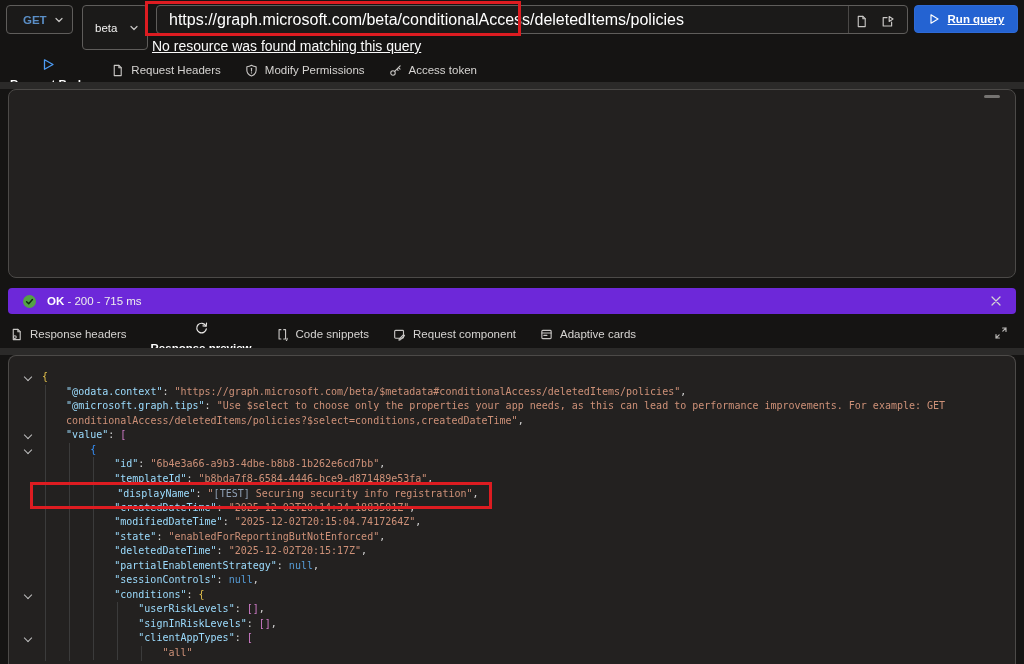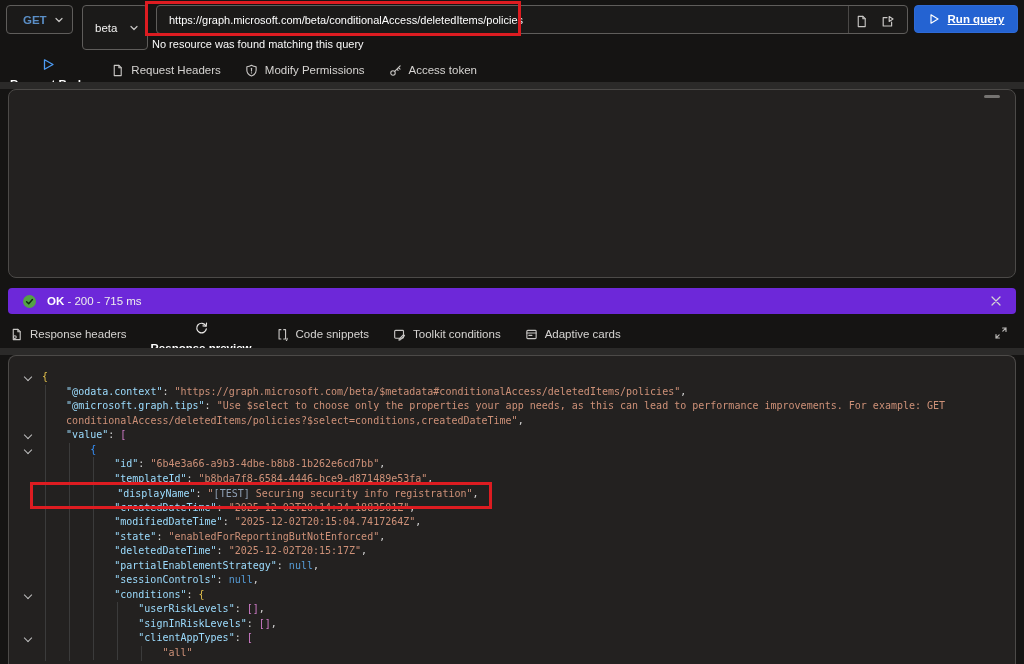--- a/index.html
+++ b/index.html
@@ -16,32 +16,32 @@
     position: absolute;
     border: 1px solid #5f5d5b;
     border-radius: 4px;
     background: #1b1a19;
     display: flex; align-items: center;
     font-size: 11.5px;
   }
   #method-select { left:6px; top:5px; width:67px; height:29px; padding:0 8px 0 16px; justify-content:space-between; color:#5b8fc7; font-weight:600; }
   #version-select { left:82px; top:5px; width:66px; height:45px; padding:0 8px 0 12px; justify-content:space-between; color:#f3f2f1; font-weight:400; }
   #url-bar { left:156px; top:5px; width:752px; height:29px; }
-  #url-text { padding-left:12px; font-size:11px; color:#ffffff; white-space:nowrap; overflow:hidden; width:688px; }
+  #url-text { padding-left:12px; font-size:16px; color:#ffffff; white-space:nowrap; overflow:hidden; width:688px; }
   #url-sep { position:absolute; right:58px; top:0; bottom:0; width:1px; background:#4a4846; }
   .urlicon { position:absolute; top:7px; width:16px; height:16px; display:flex; align-items:center; justify-content:center; }
   #url-file { right:38px; }
   #url-share { right:12px; }
   #run-button {
     position:absolute; left:914px; top:5px; width:104px; height:28px;
     background:#2463d2; border:1px solid #2e6ad6; border-radius:4px;
     display:flex; align-items:center; justify-content:center; gap:8px;
     color:#fff; font-size:11.5px; font-weight:700; cursor:pointer;text-decoration:underline;
   }
-  #validation-msg { position:absolute; left:152px; top:38px; font-size:11px; color:#fafafa; }
+  #validation-msg { position:absolute; left:152px; top:38px; font-size:14px; color:#fafafa;text-decoration:underline; }
   
   .redbox { position:absolute; border:3px solid #dd1c21; background:transparent; z-index:5; }
   #redbox-url { left:145px; top:1px; width:376px; height:35px; }
   
   .tabs { position:absolute; left:10px; display:flex; gap:24px; align-items:center; height:24px; }
   #request-tabs { top:58px; }
   #response-tabs { top:322px; }
   .tab { position:relative; display:inline-flex; align-items:center; gap:7px; font-size:11.5px; color:#d6d4d2; cursor:pointer; height:24px; }
   .tab .ticon { display:flex; align-items:center; }
   .tab.active { color:#ffffff; font-weight:700;flex-direction:column; }
@@ -229,21 +229,21 @@
       </span>
       <span>Code snippets</span>
     </div>
     <div class="tab">
       <span class="ticon">
         <svg width="13" height="13" viewBox="0 0 14 14">
           <rect x="1.8" y="2.5" width="9.5" height="8.5" rx="1" stroke="#c8c6c4" stroke-width="1.2" fill="none" stroke-linecap="round" stroke-linejoin="round"></rect>
           <path d="M6.8 11.6 L11.3 7.1 L12.4 8.2 L7.9 12.7 L6.4 13.1 Z" stroke="#c8c6c4" stroke-width="1.2" fill="none" stroke-linecap="round" stroke-linejoin="round"></path>
         </svg>
       </span>
-      <span>Toolkit conditions</span>
+      <span>Request component</span>
     </div>
     <div class="tab">
       <span class="ticon">
         <svg width="13" height="13" viewBox="0 0 14 14">
           <rect x="2" y="2.5" width="10" height="9" rx="1" stroke="#c8c6c4" stroke-width="1.2" fill="none" stroke-linecap="round" stroke-linejoin="round"></rect>
           <path d="M2 5.4 h10" stroke="#c8c6c4" stroke-width="1.2" fill="none" stroke-linecap="round" stroke-linejoin="round"></path>
           <path d="M4.2 8 h3.2" stroke="#c8c6c4" stroke-width="1.2" fill="none" stroke-linecap="round" stroke-linejoin="round"></path>
         </svg>
       </span>
       <span>Adaptive cards</span>

